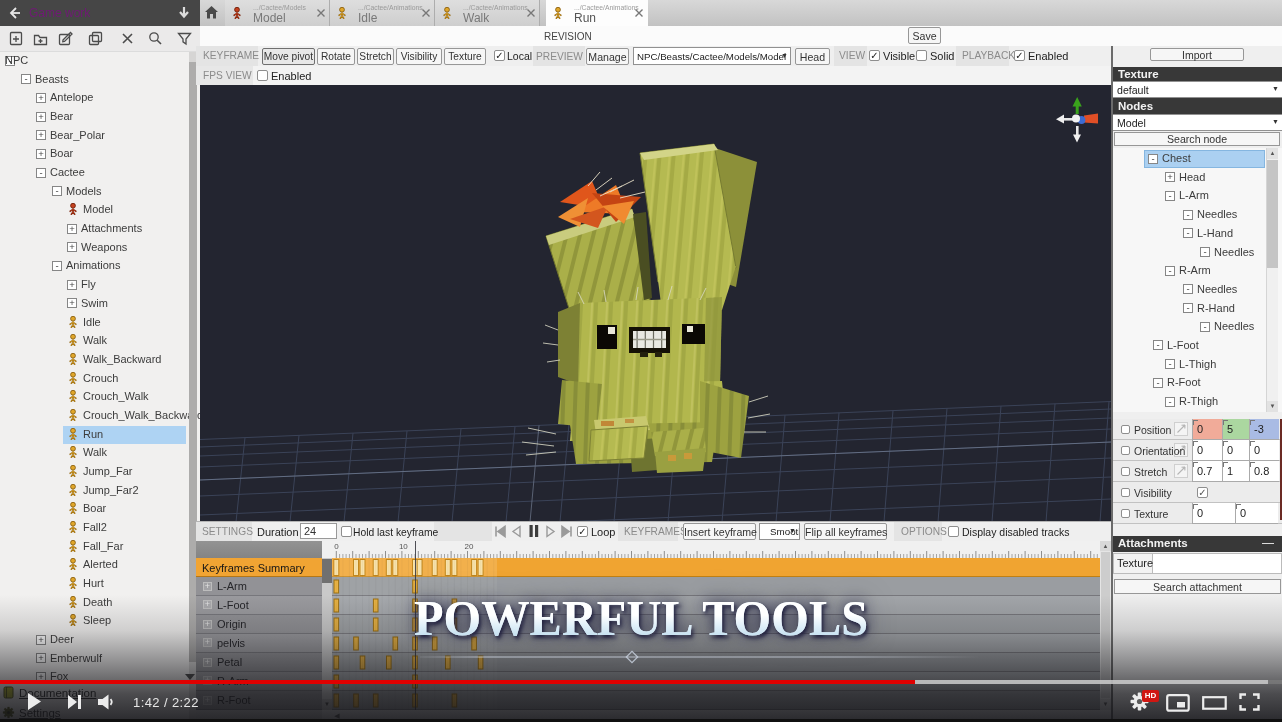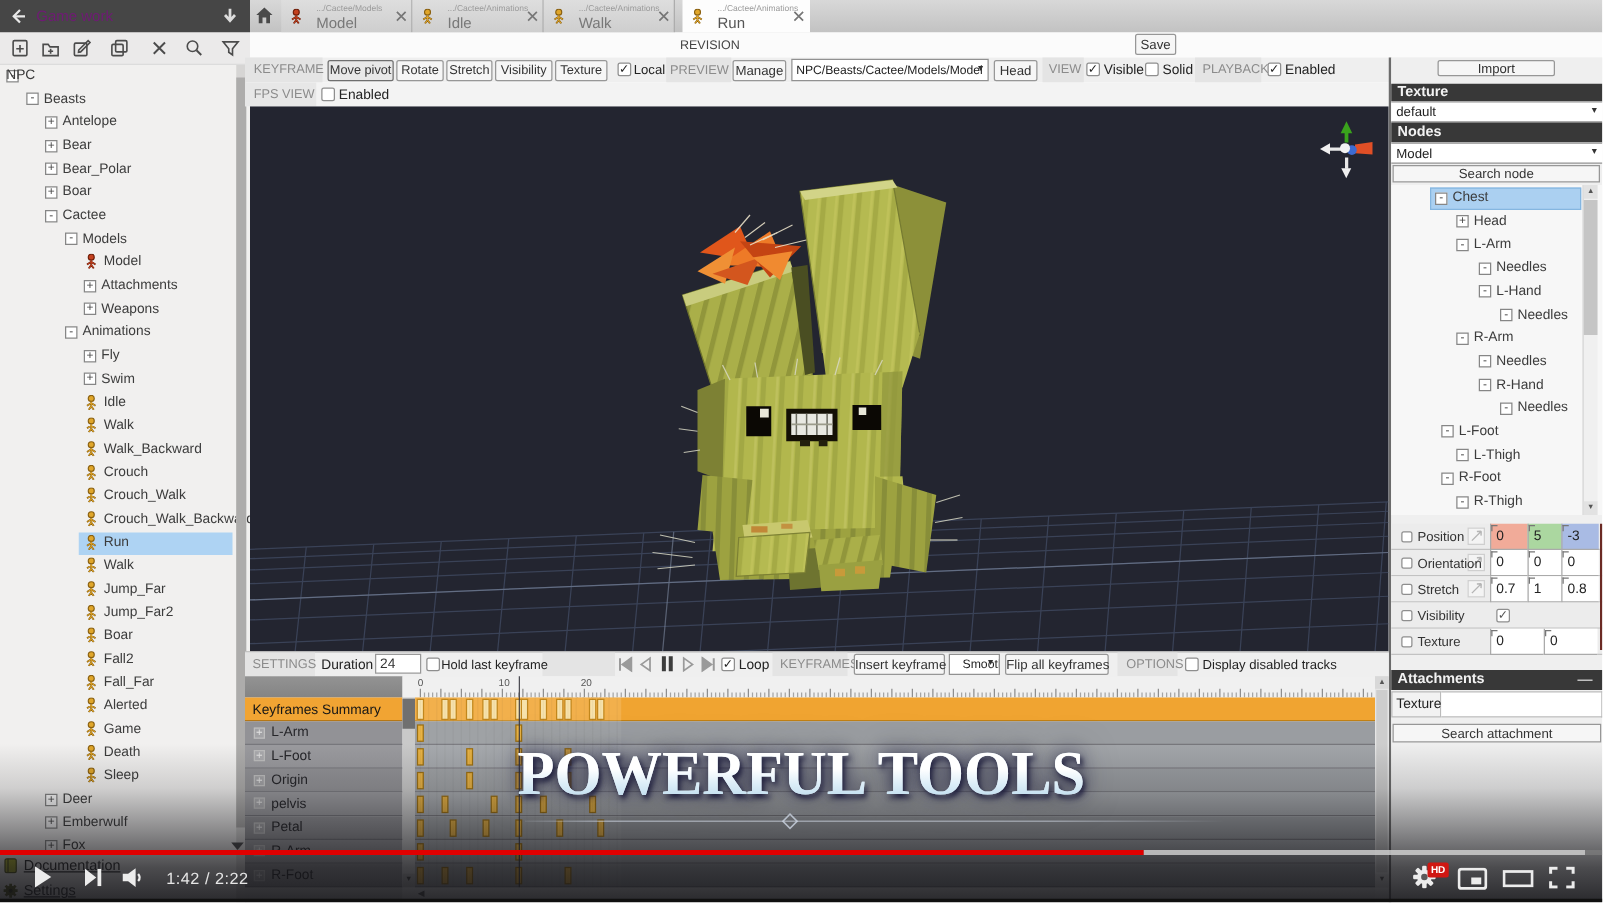--- a/index.html
+++ b/index.html
@@ -166,21 +166,21 @@
       <circle cx="5" cy="2.7" r="2.4" fill="#e0a62a" stroke="#8a6010" stroke-width="0.9"></circle>
       <path d="M5 5.4 L5 9 M5 6.4 L1.6 8.6 M5 6.4 L8.4 8.6 M5 9 L3 11.8 M5 9 L7 11.8" stroke="#8a6010" stroke-width="1.5" fill="none"></path>
       <path d="M5 5.4 L5 9 M5 6.4 L1.9 8.5 M5 6.4 L8.1 8.5 M5 9 L3.2 11.6 M5 9 L6.8 11.6" stroke="#e0a62a" stroke-width="0.8" fill="none"></path>
     </svg>
 <div class="trt" style="left:83px;top:558px">Alerted</div>
 <svg class="a" style="left:68.4px;top:577.04px" width="10" height="12" viewBox="0 0 10 12">
       <circle cx="5" cy="2.7" r="2.4" fill="#e0a62a" stroke="#8a6010" stroke-width="0.9"></circle>
       <path d="M5 5.4 L5 9 M5 6.4 L1.6 8.6 M5 6.4 L8.4 8.6 M5 9 L3 11.8 M5 9 L7 11.8" stroke="#8a6010" stroke-width="1.5" fill="none"></path>
       <path d="M5 5.4 L5 9 M5 6.4 L1.9 8.5 M5 6.4 L8.1 8.5 M5 9 L3.2 11.6 M5 9 L6.8 11.6" stroke="#e0a62a" stroke-width="0.8" fill="none"></path>
     </svg>
-<div class="trt" style="left:83px;top:577px">Game</div>
+<div class="trt" style="left:83px;top:577px">Hurt</div>
 <svg class="a" style="left:68.4px;top:595.72px" width="10" height="12" viewBox="0 0 10 12">
       <circle cx="5" cy="2.7" r="2.4" fill="#e0a62a" stroke="#8a6010" stroke-width="0.9"></circle>
       <path d="M5 5.4 L5 9 M5 6.4 L1.6 8.6 M5 6.4 L8.4 8.6 M5 9 L3 11.8 M5 9 L7 11.8" stroke="#8a6010" stroke-width="1.5" fill="none"></path>
       <path d="M5 5.4 L5 9 M5 6.4 L1.9 8.5 M5 6.4 L8.1 8.5 M5 9 L3.2 11.6 M5 9 L6.8 11.6" stroke="#e0a62a" stroke-width="0.8" fill="none"></path>
     </svg>
 <div class="trt" style="left:83px;top:596px">Death</div>
 <svg class="a" style="left:68.4px;top:614.4px" width="10" height="12" viewBox="0 0 10 12">
       <circle cx="5" cy="2.7" r="2.4" fill="#e0a62a" stroke="#8a6010" stroke-width="0.9"></circle>
       <path d="M5 5.4 L5 9 M5 6.4 L1.6 8.6 M5 6.4 L8.4 8.6 M5 9 L3 11.8 M5 9 L7 11.8" stroke="#8a6010" stroke-width="1.5" fill="none"></path>
       <path d="M5 5.4 L5 9 M5 6.4 L1.9 8.5 M5 6.4 L8.1 8.5 M5 9 L3.2 11.6 M5 9 L6.8 11.6" stroke="#e0a62a" stroke-width="0.8" fill="none"></path>

